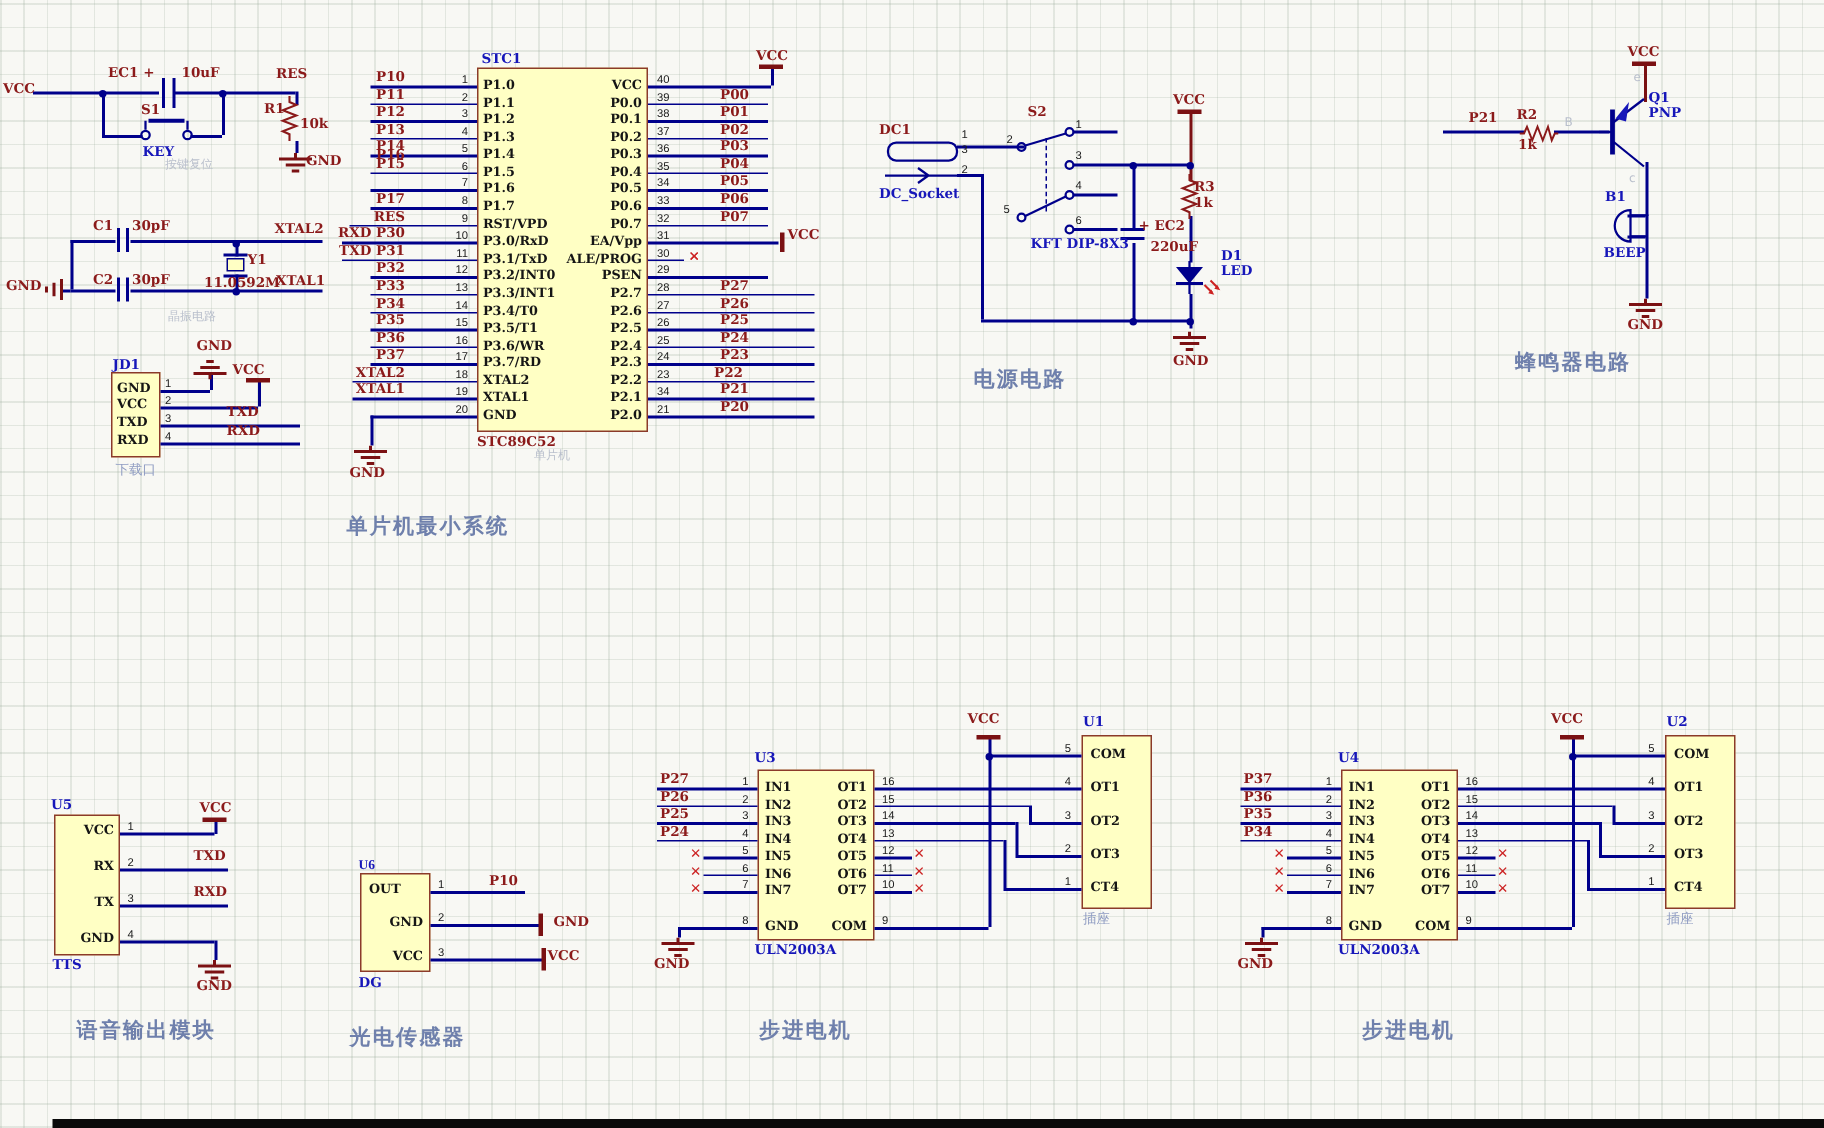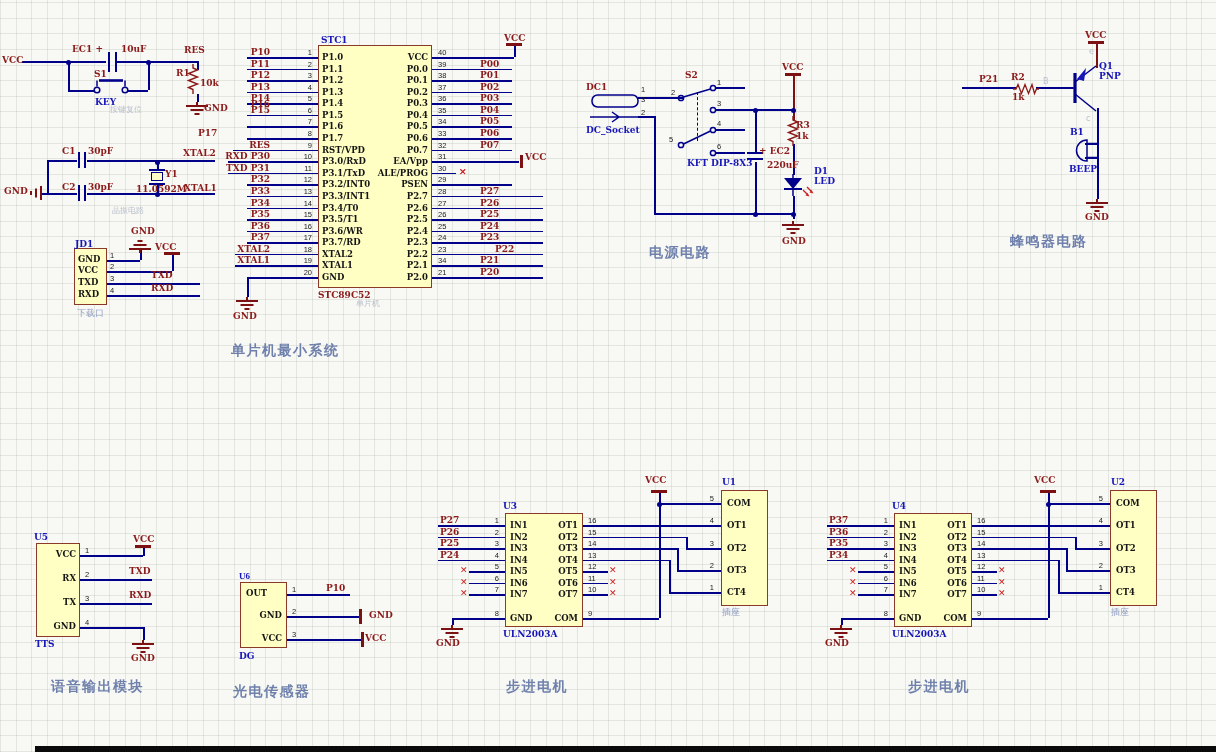--- a/index.html
+++ b/index.html
@@ -320,21 +320,21 @@
     <span class="lb pinb" style="left: 322px; top: 109.9px;">P1.5</span>
     <span class="lb pin" style="left: 296px; top: 105.9px; width: 16px; text-align: right; display: inline-block;">6</span>
     <span class="lb net" style="left: 198px; top: 104.9px; width: 72px; text-align: right; display: inline-block;">P15</span>
     <div class="abs" style="left: 247px; top: 126.48px; width: 71px; height: 1.5px; background: rgb(0, 0, 139);"></div>
     <span class="lb pinb" style="left: 322px; top: 121.48px;">P1.6</span>
     <span class="lb pin" style="left: 296px; top: 117.48px; width: 16px; text-align: right; display: inline-block;">7</span>
     <span class="lb net" style="left: 198px; top: 99px; width: 72px; text-align: right; display: inline-block;">P16</span>
     <div class="abs" style="left: 247px; top: 138.06px; width: 71px; height: 1.5px; background: rgb(0, 0, 139);"></div>
     <span class="lb pinb" style="left: 322px; top: 133.06px;">P1.7</span>
     <span class="lb pin" style="left: 296px; top: 129.06px; width: 16px; text-align: right; display: inline-block;">8</span>
-    <span class="lb net" style="left: 198px; top: 128.06px; width: 72px; display: inline-block;">P17</span>
+    <span class="lb net" style="left: 198px; top: 128.06px; width: 72px; text-align: right; display: inline-block;">P17</span>
     <div class="abs" style="left: 233px; top: 149.64px; width: 85px; height: 1.5px; background: rgb(0, 0, 139);"></div>
     <span class="lb pinb" style="left: 322px; top: 144.64px;">RST/VPD</span>
     <span class="lb pin" style="left: 296px; top: 140.64px; width: 16px; text-align: right; display: inline-block;">9</span>
     <span class="lb net" style="left: 198px; top: 139.64px; width: 72px; text-align: right; display: inline-block;">RES</span>
     <div class="abs" style="left: 228px; top: 161.22px; width: 90px; height: 1.5px; background: rgb(0, 0, 139);"></div>
     <span class="lb pinb" style="left: 322px; top: 156.22px;">P3.0/RxD</span>
     <span class="lb pin" style="left: 296px; top: 152.22px; width: 16px; text-align: right; display: inline-block;">10</span>
     <span class="lb net" style="left: 198px; top: 151.22px; width: 72px; text-align: right; display: inline-block;">RXD P30</span>
     <div class="abs" style="left: 228px; top: 172.8px; width: 90px; height: 1.5px; background: rgb(0, 0, 139);"></div>
     <span class="lb pinb" style="left: 322px; top: 167.8px;">P3.1/TxD</span>
@@ -436,21 +436,21 @@
     <span class="lb pinb" style="left: 344px; top: 225.7px; width: 84px; text-align: right; display: inline-block;">P2.4</span>
     <span class="lb pin" style="left: 438px; top: 221.7px;">25</span>
     <span class="lb net" style="left: 480px; top: 220.7px;">P24</span>
     <div class="abs" style="left: 432px; top: 242.28px; width: 111px; height: 1.5px; background: rgb(0, 0, 139);"></div>
     <span class="lb pinb" style="left: 344px; top: 237.28px; width: 84px; text-align: right; display: inline-block;">P2.3</span>
     <span class="lb pin" style="left: 438px; top: 233.28px;">24</span>
     <span class="lb net" style="left: 480px; top: 232.28px;">P23</span>
     <div class="abs" style="left: 432px; top: 253.86px; width: 111px; height: 1.5px; background: rgb(0, 0, 139);"></div>
     <span class="lb pinb" style="left: 344px; top: 248.86px; width: 84px; text-align: right; display: inline-block;">P2.2</span>
     <span class="lb pin" style="left: 438px; top: 244.86px;">23</span>
-    <span class="lb net" style="left: 495px; top: 243.86px; text-align: right;">P22</span>
+    <span class="lb net" style="left: 476px; top: 243.86px; text-align: right;">P22</span>
     <div class="abs" style="left: 432px; top: 265.44px; width: 111px; height: 1.5px; background: rgb(0, 0, 139);"></div>
     <span class="lb pinb" style="left: 344px; top: 260.44px; width: 84px; text-align: right; display: inline-block;">P2.1</span>
     <span class="lb pin" style="left: 438px; top: 256.44px;">34</span>
     <span class="lb net" style="left: 480px; top: 255.44px;">P21</span>
     <div class="abs" style="left: 432px; top: 277.02px; width: 111px; height: 1.5px; background: rgb(0, 0, 139);"></div>
     <span class="lb pinb" style="left: 344px; top: 272.02px; width: 84px; text-align: right; display: inline-block;">P2.0</span>
     <span class="lb pin" style="left: 438px; top: 268.02px;">21</span>
     <span class="lb net" style="left: 480px; top: 267.02px;">P20</span>
     <span class="lb pinb" style="left: 40px; top: 549px; width: 36px; text-align: right; display: inline-block;">VCC</span>
     <span class="lb pin" style="left: 85px; top: 546px;">1</span>

